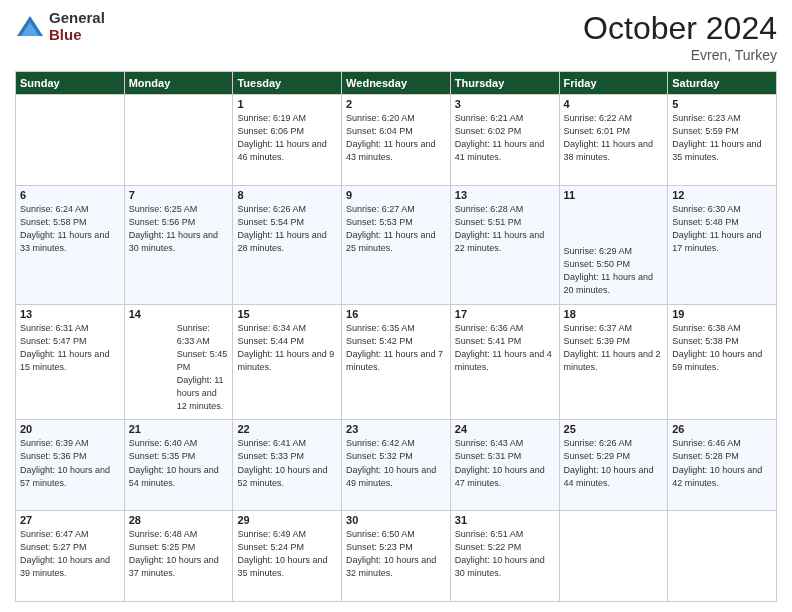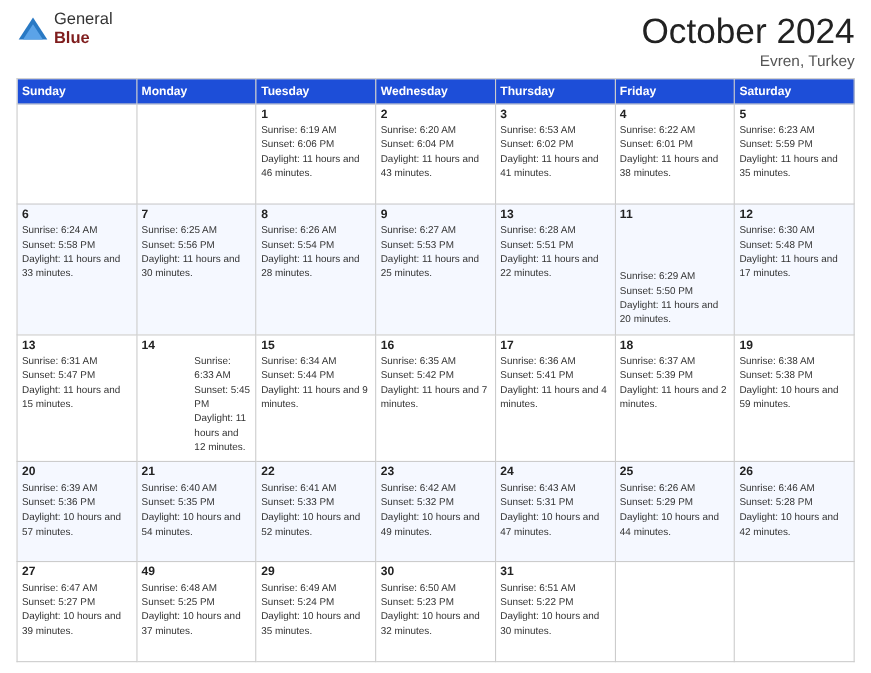--- a/index.html
+++ b/index.html
@@ -28,21 +28,21 @@
       align-items: center;
       gap: 4px;
     }
     .logo-text {
       display: flex;
       flex-direction: column;
       line-height: 1.1;
     }
     .logo-general {
       font-size: 15px;
-      font-weight: normal;
+      font-weight: bold;
       color: #333;
     }
     .logo-blue {
       font-size: 15px;
       font-weight: bold;
       color: #7f1d1d;
     }
     .logo-icon {
       width: 30px;
       height: 30px;
@@ -98,21 +98,21 @@
     .empty-cell {
       background: #f9f9f9;
     }
     tr:nth-child(even) td {
       background: #f5f8ff;
     }
     tr:nth-child(odd) td {
       background: #fff;
     }
     .calendar thead tr th {
-      background: #1d4ed8;
+      background: #14532d;
     }
   </style>
 </head>
 <body>
 
 <div class="page">
   <div class="header">
     <div class="logo">
       <svg class="logo-icon" viewBox="0 0 30 30">
         <polygon points="15,4 28,24 2,24" fill="#2979c4"></polygon>
@@ -152,21 +152,21 @@
 Daylight: 11 hours and 46 minutes.</div>
           </td>
           <td>
             <span class="day-number">2</span>
             <div class="day-info" style="white-space: pre-line;">Sunrise: 6:20 AM
 Sunset: 6:04 PM
 Daylight: 11 hours and 43 minutes.</div>
           </td>
           <td>
             <span class="day-number">3</span>
-            <div class="day-info" style="white-space: pre-line;">Sunrise: 6:53 AM
+            <div class="day-info" style="white-space: pre-line;">Sunrise: 6:21 AM
 Sunset: 6:02 PM
 Daylight: 11 hours and 41 minutes.</div>
           </td>
           <td>
             <span class="day-number">4</span>
             <div class="day-info" style="white-space: pre-line;">Sunrise: 6:22 AM
 Sunset: 6:01 PM
 Daylight: 11 hours and 38 minutes.</div>
           </td>
           <td>
@@ -309,21 +309,21 @@
           </td>
         </tr>
         <tr>
           <td>
             <span class="day-number">27</span>
             <div class="day-info" style="white-space: pre-line;">Sunrise: 6:47 AM
 Sunset: 5:27 PM
 Daylight: 10 hours and 39 minutes.</div>
           </td>
           <td>
-            <span class="day-number">49</span>
+            <span class="day-number">28</span>
             <div class="day-info" style="white-space: pre-line;">Sunrise: 6:48 AM
 Sunset: 5:25 PM
 Daylight: 10 hours and 37 minutes.</div>
           </td>
           <td>
             <span class="day-number">29</span>
             <div class="day-info" style="white-space: pre-line;">Sunrise: 6:49 AM
 Sunset: 5:24 PM
 Daylight: 10 hours and 35 minutes.</div>
           </td>

